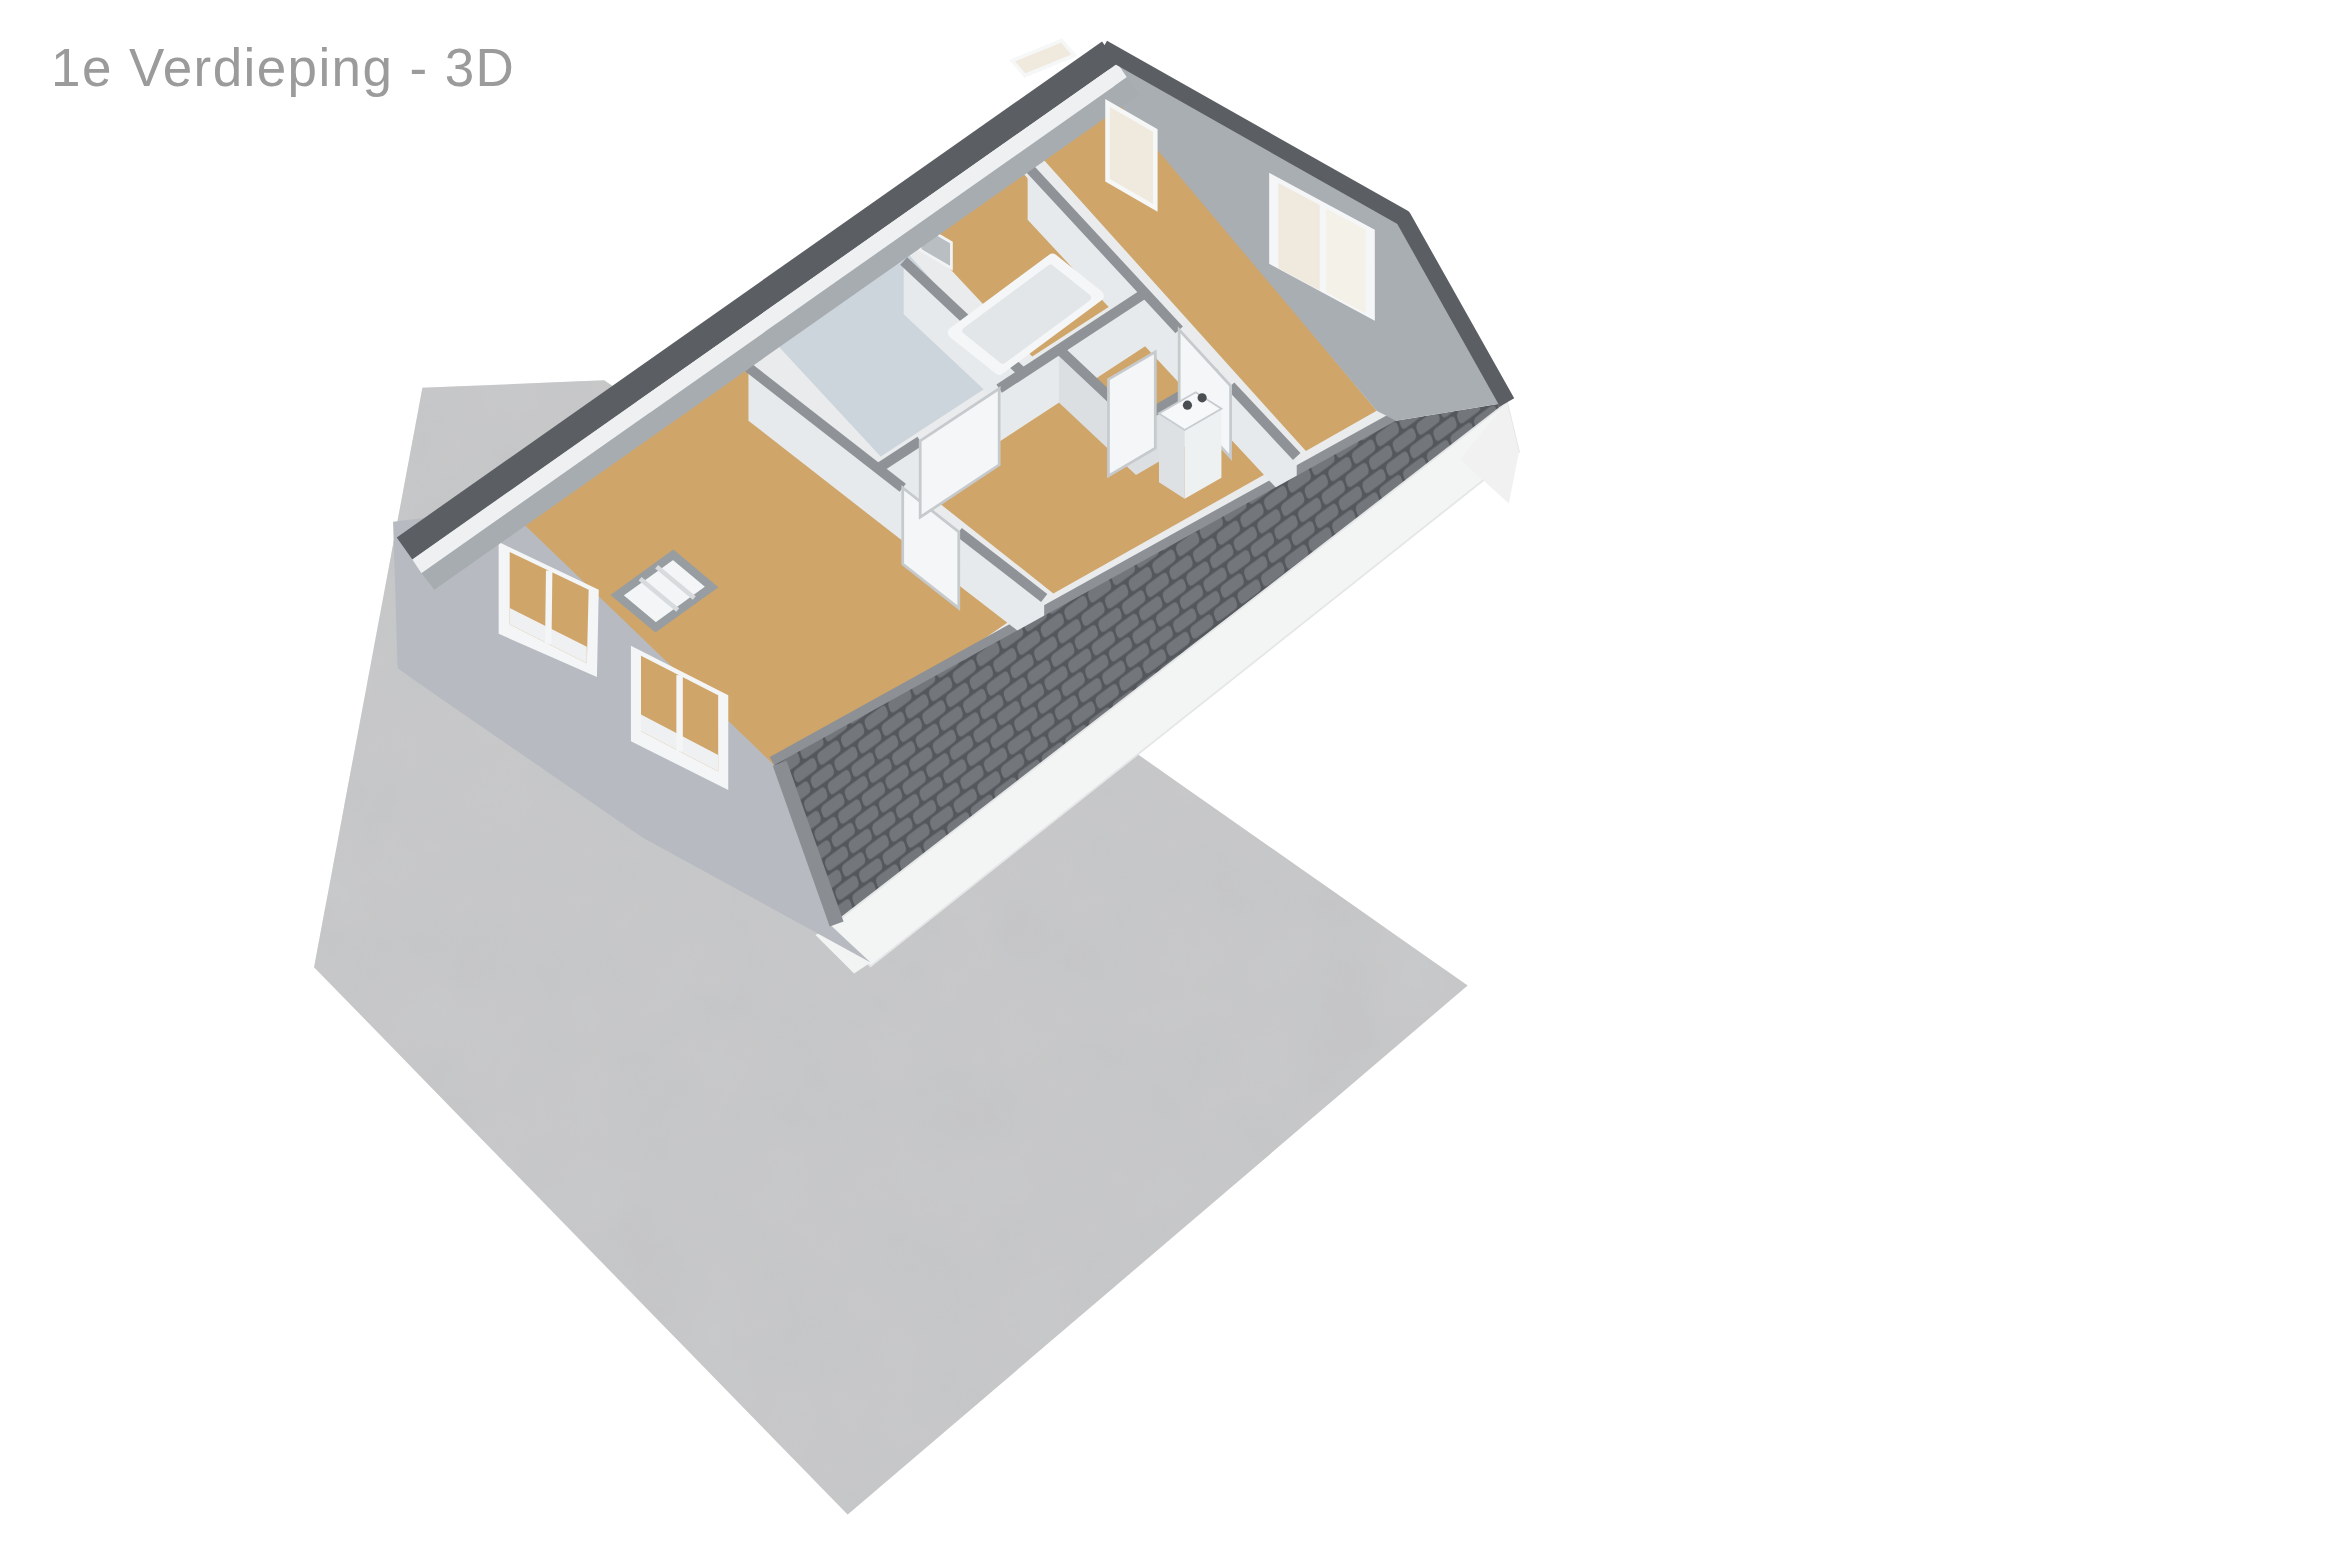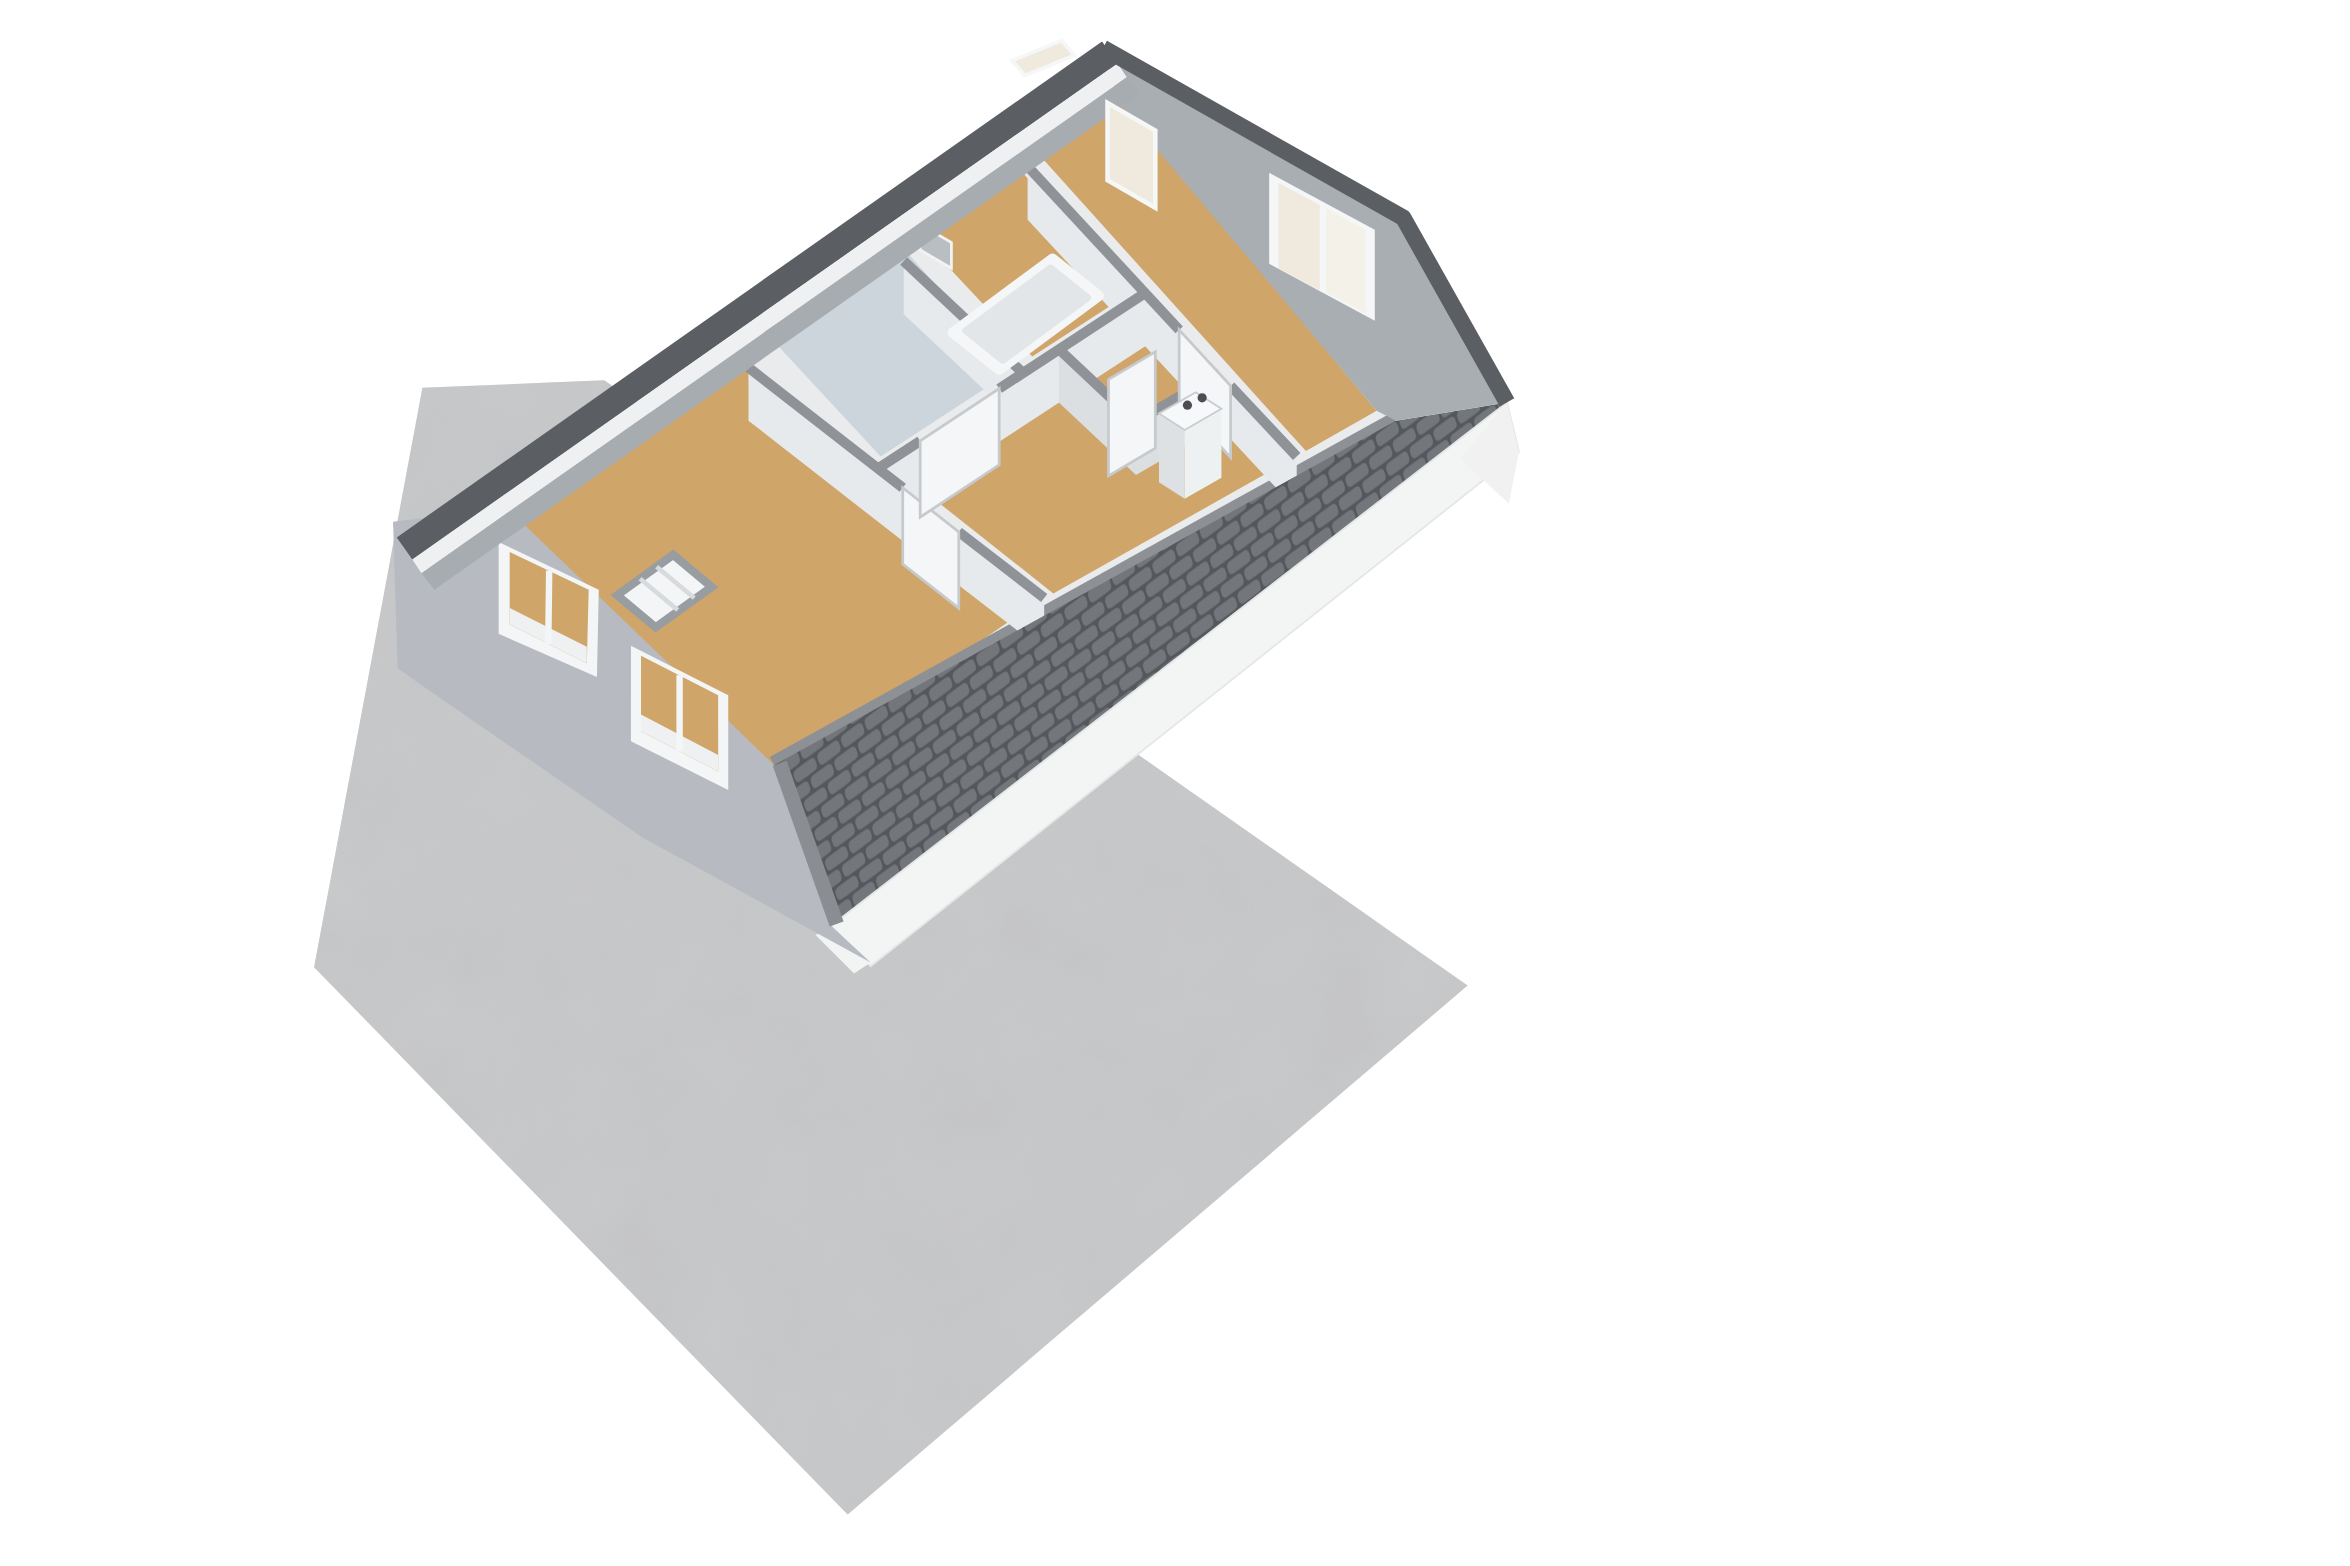--- a/index.html
+++ b/index.html
@@ -7,20 +7,21 @@
          font-family:"Liberation Sans", sans-serif;}
   .floor-title{position:absolute;left:51px;top:37px;font-size:53px;letter-spacing:1.4px;
          color:#9b9b9b;font-weight:400;}
   svg{position:absolute;left:0;top:0;}
 </style>
 </head>
 <body>
 
 <div class="stage">
 
+  <div class="floor-title">1e Verdieping - 3D</div>
 
   <svg width="2351" height="1567" viewBox="0 0 2560 1706">
     <defs>
       <filter id="concrete" x="-5%" y="-5%" width="110%" height="110%">
         <feTurbulence type="fractalNoise" baseFrequency="0.012 0.012" numOctaves="4" seed="7" result="t"></feTurbulence>
         <feColorMatrix in="t" type="matrix" values="0 0 0 0 0.55  0 0 0 0 0.55  0 0 0 0 0.56  0.55 0.55 0.55 0 -0.45" result="spots"></feColorMatrix>
         <feComposite in="spots" in2="SourceGraphic" operator="in" result="clipped"></feComposite>
         <feMerge>
             <feMergeNode in="SourceGraphic"></feMergeNode>
             <feMergeNode in="clipped"></feMergeNode>

